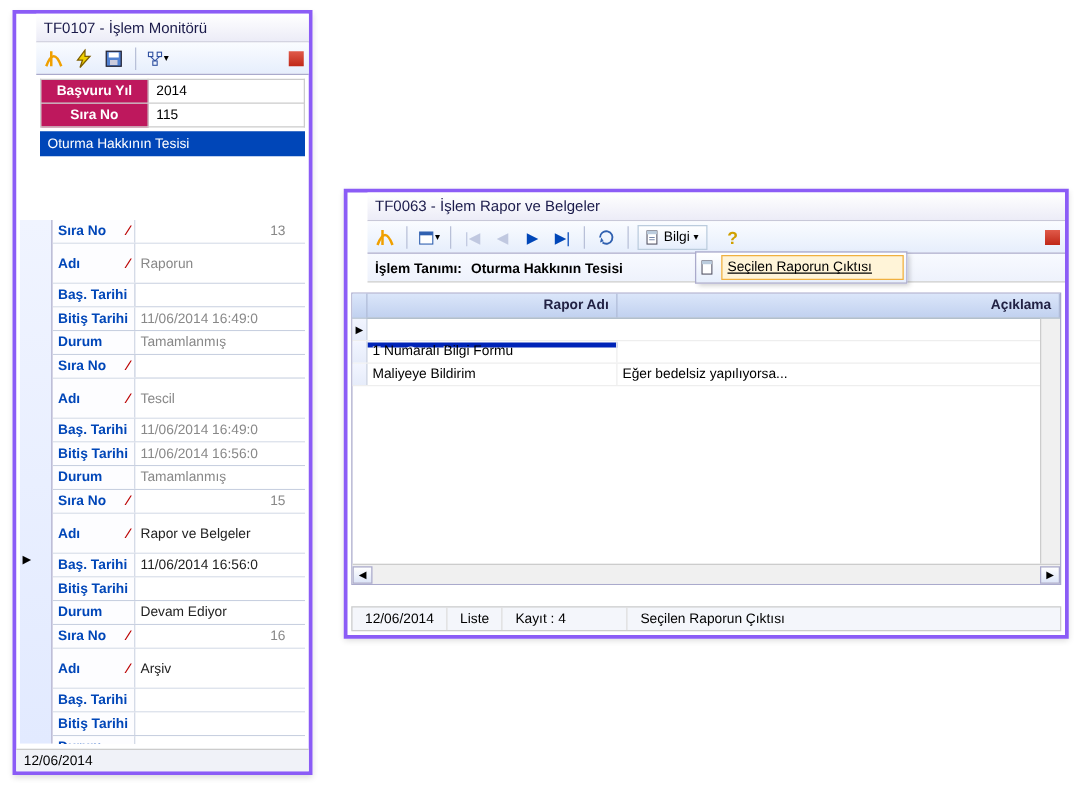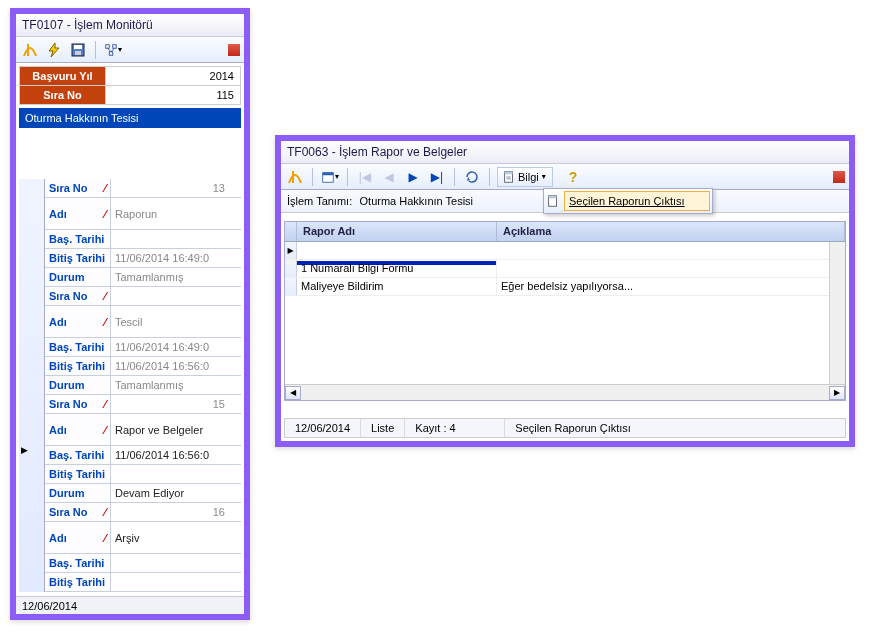--- a/index.html
+++ b/index.html
@@ -1,52 +1,52 @@
 <!DOCTYPE html>
 <html><head>
 <meta charset="utf-8">
 <style>
   * { box-sizing: border-box; font-family: Tahoma, Arial, sans-serif; font-size: 11px; }
   body { margin: 0; background: #fff; width: 869px; height: 634px; position: relative; }
 
-  .window { position: absolute; border: 6px solid #8b5cf6; background: #fff; box-shadow: 0 2px 5px rgba(0,0,0,0.15); }
+  .window { position: absolute; border: 3px solid #8b5cf6; background: #fff; box-shadow: 0 2px 5px rgba(0,0,0,0.15); padding-left: 16px; }
   .window-title { background: linear-gradient(#ffffff,#ececf7); padding: 4px 6px; font-size: 12px; color: #1a1a4a; border-bottom: 1px solid #c8c8d8; }
 
   .toolbar { background: linear-gradient(#fafcff,#e6eefc); padding: 3px 4px; border: 1px solid #aac; border-width: 0 0 1px 0; display: flex; align-items: center; gap: 4px; height: 26px; position: relative; }
   .tbtn { width: 20px; height: 20px; display: inline-flex; align-items: center; justify-content: center; border: 1px solid transparent; cursor: pointer; }
   .tsep { width: 1px; height: 18px; background: #b8c0d8; margin: 0 3px; }
   .red-square { width: 12px; height: 12px; background: linear-gradient(#e05a4a,#c02818); margin-left: auto; }
 
   .hdr-table { width: calc(100% - 6px); margin: 3px; border-collapse: collapse; }
-  .hdr-orange { background: #c2410c; color: #fff; font-weight: bold; padding: 3px 6px; width: 86px; text-align: center; border:1px solid #ccc;}
-  .hdr-val { background: #fff; color: #000; padding: 3px 6px; border:1px solid #ccc;text-align:right;}
+  .hdr-orange { background: #be185d; color: #fff; font-weight: bold; padding: 3px 6px; width: 86px; text-align: center; border:1px solid #ccc;}
+  .hdr-val { background: #fff; color: #000; padding: 3px 6px; border:1px solid #ccc;}
   .blue-bar { background: #0046B8; color: #fff; padding: 4px 6px; margin: 0 3px 4px 3px; }
 
   .left-grid-wrap { position: absolute; top: 165px; left: 3px; right: 3px; bottom: 22px; overflow: hidden; display:flex; }
   .left-gutter { width: 26px; background: linear-gradient(#f0f4ff,#e2eaff); border-right:1px solid #aac; position:relative;}
   .left-gutter .arrow { position:absolute; left:2px; color:#000; font-size:9px;}
   .left-grid { flex:1; overflow-y:auto; }
   .lg-row { display:flex; border-bottom:1px solid #c8d0e0; min-height:18px;}
   .lg-lbl { width: 66px; padding:3px 4px; color:#0046B8; font-weight:bold; border-right:1px solid #c8d0e0; background:#fdfdff; display:flex; align-items:center; gap:2px;}
   .lg-val { flex:1; padding:3px 4px; color:#888; background:#fff; display:flex; align-items:center;}
   .lg-val.right { justify-content:flex-end; padding-right:16px; }
   .lg-val.black { color:#222; }
   .statusbar-left { position:absolute; bottom:0; left:0; right:0; height:18px; background:#f0f2f8; border-top:1px solid #ccc; padding:2px 6px; display:flex; align-items:center; font-size:11px;}
 
   
   .right-toolbar-btn { display:inline-flex; align-items:center; border:1px solid #bcd; background:linear-gradient(#fff,#e6eefc); padding:2px 6px 2px 4px; cursor:pointer; font-size:11px;}
   .dropdown-arrow { font-size:8px; margin-left:3px;}
   .popup { position:absolute; top:24px; left:262px; background:linear-gradient(#fff,#e6eefc); border:1px solid #aac; padding:2px; box-shadow:2px 2px 4px rgba(0,0,0,0.2); z-index:10; display:flex; align-items:center; gap:4px; width:170px;}
   .popup-item { flex:1; padding:3px 4px; border:1px solid #f0b040; background:#fff4d8; }
 
   .desc-row { padding:4px 6px; background:linear-gradient(#f8faff,#eef2fc); border-bottom:1px solid #ccc; font-size:12px;}
-  .desc-row b { font-weight:normal;margin-top:18px; }
+  .desc-row b { font-weight:bold;margin-top:18px; }
 
   .grid-area { position:absolute; top:80px; left:3px; right:3px; bottom:40px; border:1px solid #aac; background:#fff;}
-  .grid-header { display:flex; background:linear-gradient(#dbe6fa,#c1d1ef); border-bottom:1px solid #9ab; height:20px;}
+  .grid-header { display:flex; background:linear-gradient(#dbe6fa,#c1d1ef); border-bottom:1px solid #9ab; height:20px;text-align:right;}
   .grid-header .cell { padding:3px 6px; border-right:1px solid #b0bcd8; color:#224; font-weight:bold;}
   .gh-gutter { width:12px; border-right:1px solid #b0bcd8; background:linear-gradient(#dbe6fa,#c1d1ef);}
   .gh-name { width:200px;}
   .gh-desc { flex:1;}
   .grid-body .row { display:flex; height:18px; border-bottom:1px solid #eee;}
   .grid-body .row.sel .nm { background:#0024B8; color:#fff;margin-top:19px;}
   .grid-body .gut { width:12px; background:linear-gradient(#f2f5ff,#e6ecfa); border-right:1px solid #c8d0e0; display:flex; align-items:center; justify-content:center; font-size:8px;}
   .grid-body .nm { width:200px; padding:2px 4px; border-right:1px solid #eee;}
   .grid-body .dc { flex:1; padding:2px 4px;}
   .hscroll { position:absolute; bottom:0; left:0; right:0; height:16px; background:#f0f0f0; border-top:1px solid #ccc; display:flex; align-items:center;}
@@ -200,21 +200,21 @@
           <div class="lg-val"></div>
         </div>
       </div>
   </div>
 
   <div class="statusbar-left">
     <span>12/06/2014</span>
   </div>
 </div>
 
-<div class="window" style="left:275px; top:135px; width:580px; height:312px;">
+<div class="window" style="left:275px; top:151px; width:580px; height:360px;">
   <div class="window-title">TF0063 - İşlem Rapor ve Belgeler</div>
 
   <div class="toolbar">
     <span class="tbtn">
       <svg class="icn" viewBox="0 0 16 16">
           <path d="M2 14 Q8 -2 14 14" stroke="#f0a000" fill="none" stroke-width="2"></path>
           <line x1="6" y1="2" x2="6" y2="14" stroke="#f0a000" stroke-width="2"></line>
         </svg>
     </span>
     <span class="tsep"></span>

